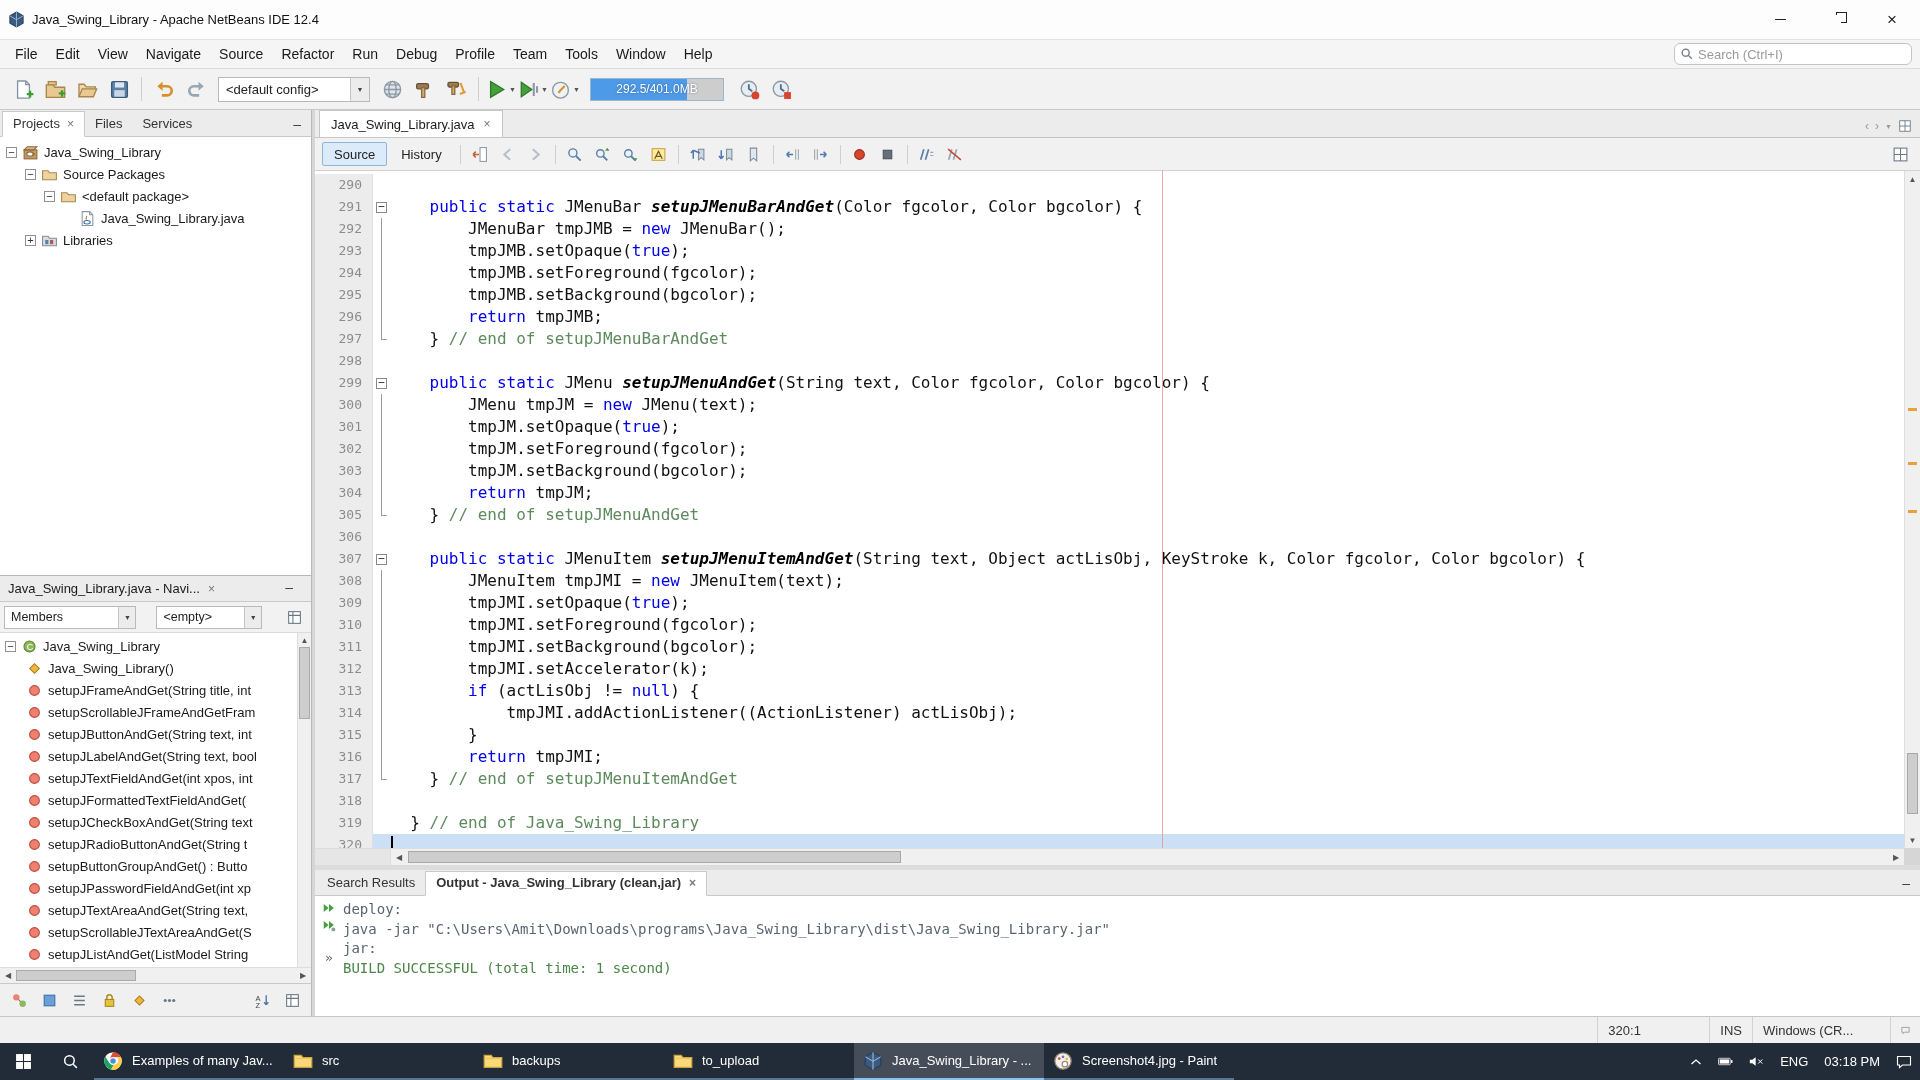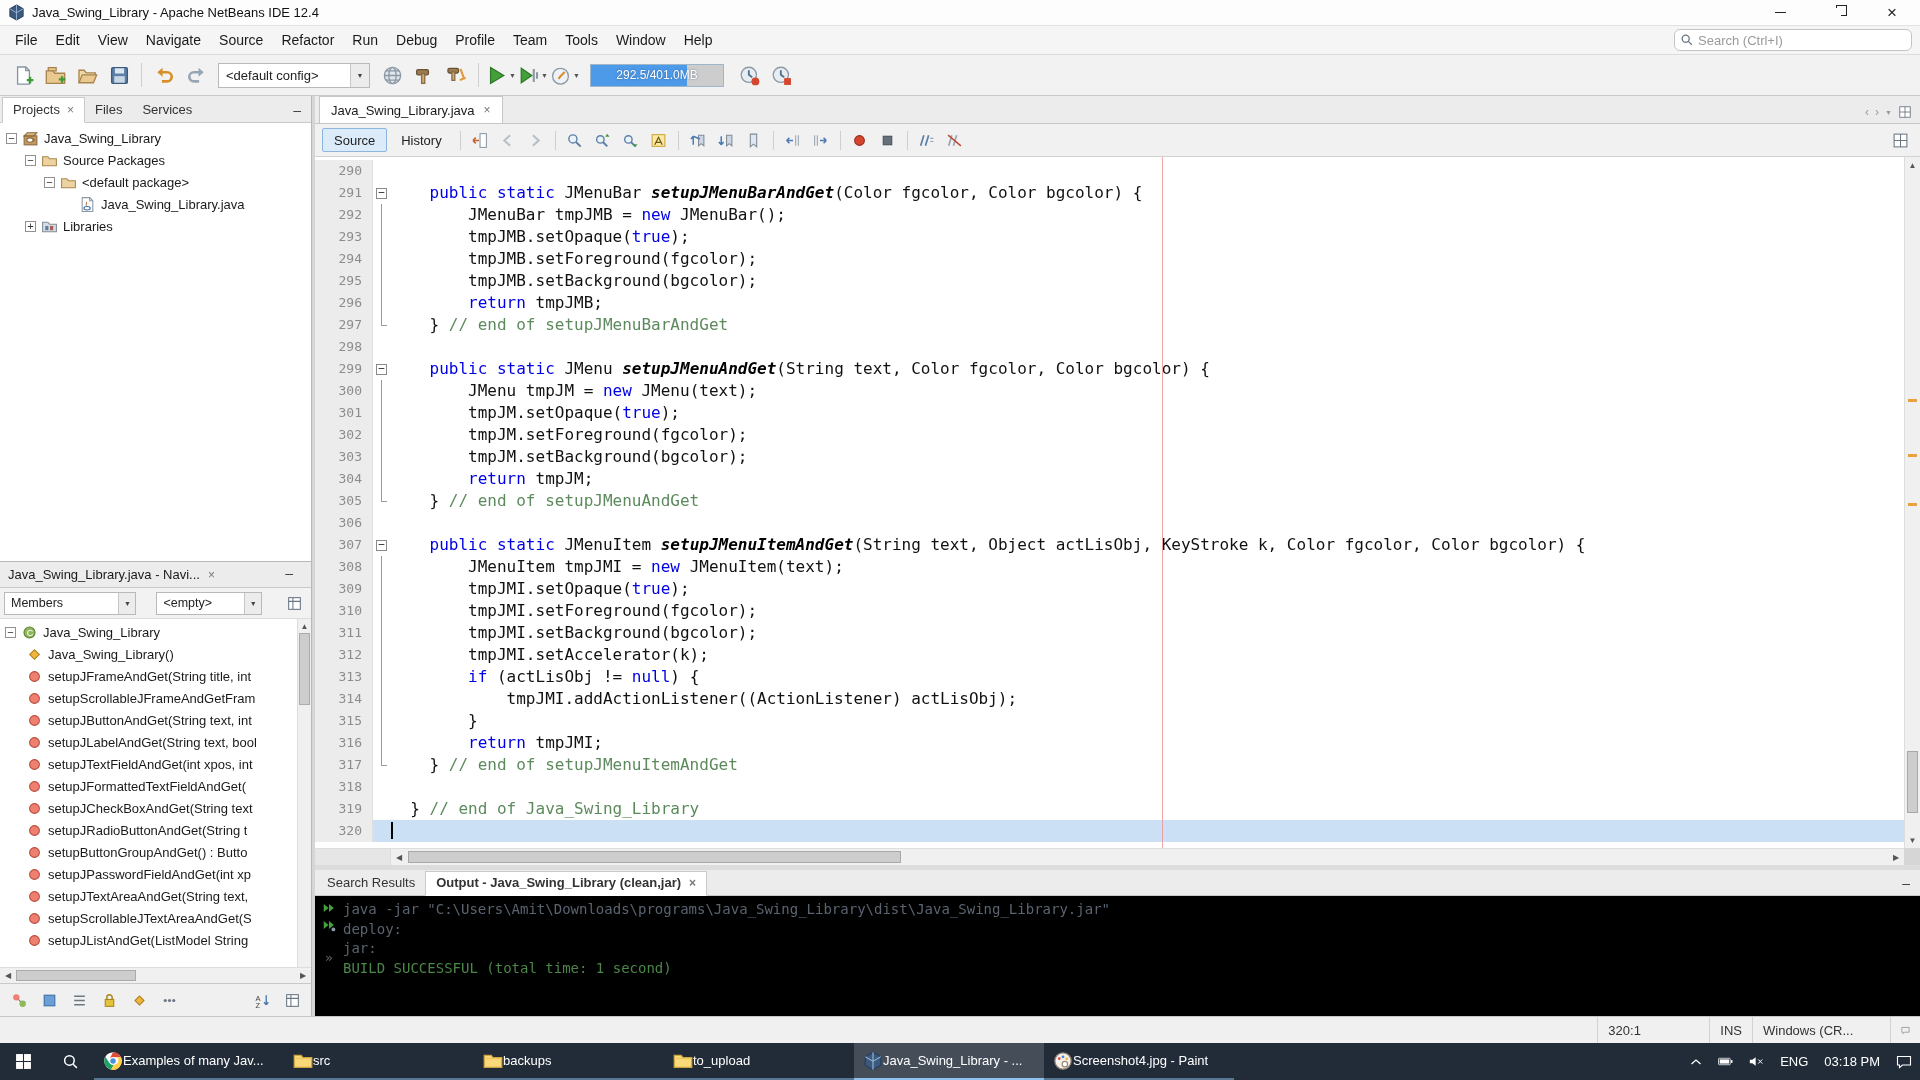--- a/index.html
+++ b/index.html
@@ -1,21 +1,21 @@
 <!DOCTYPE html>
 <html><head>
 <meta charset="utf-8">
 <style>
   * { box-sizing: border-box; margin: 0; padding: 0; user-select: none; }
   html,body { width:1920px; height:1080px; overflow:hidden; }
   body { font-family:"Liberation Sans",sans-serif; background:#e6e6e6; color:#1a1a1a; }
   #app { display:flex; flex-direction:column; width:1920px; height:1080px; }
 
   
-  .titlebar { height:26px; background:#fdfdfd; border-bottom:1px solid #e2e2e2; display:flex; align-items:center; padding-left:8px; flex:none; }
+  .titlebar { height:40px; background:#fdfdfd; border-bottom:1px solid #e2e2e2; display:flex; align-items:center; padding-left:8px; flex:none; }
   .titlebar .icn { width:17px; height:17px; }
   .title-text { font-size:13px; margin-left:7px; color:#111; }
   .win-controls { margin-left:auto; display:flex; height:100%; }
   .winbtn { width:56px; display:flex; align-items:center; justify-content:center; color:#222; }
   .winbtn.min::before { content:''; width:11px; height:1px; background:#222; }
   .restore-glyph { width:9px; height:9px; border:1px solid #222; position:relative; background:#fdfdfd; }
   .restore-glyph::before { content:''; position:absolute; top:-4px; left:3px; width:9px; height:9px; border:1px solid #222; }
   .restore-glyph::after { content:''; position:absolute; top:-1px; left:-1px; width:9px; height:9px; background:#fdfdfd; }
   .winbtn.close { font-size:17px; }
 
@@ -120,21 +120,21 @@
   .vscroll .sarrow.bottom { position:absolute; bottom:0; left:0; right:0; }
 
   .hscroll { height:17px; background:#f0f0f0; border-top:1px solid #ddd; position:relative; display:flex; align-items:center; flex:none; margin-right:16px; }
   .hscroll .lead { width:76px; height:100%; background:#e6e6e6; border-right:1px solid #ddd; flex:none; }
   .hscroll .thumb { position:absolute; left:93px; width:31%; top:2px; bottom:2px; background:#cdcdcd; border:1px solid #a8a8a8; }
   .hscroll .harrow.right { margin-left:auto; }
 
   .hsplit { height:5px; background:#dcdcdc; flex:none; }
 
   
-  .output-panel { height:146px; flex:none; display:flex; flex-direction:column; background:#000000; }
+  .output-panel { height:146px; flex:none; display:flex; flex-direction:column; background:#ffffff; }
   .output-tabs { height:26px; background:#ececec; border-bottom:1px solid #c9c9c9; display:flex; align-items:flex-end; padding-left:2px; flex:none; }
   .otab { font-size:13px; padding:3px 10px 5px; color:#333; display:flex; gap:8px; align-items:center; }
   .otab.active { background:#fff; border:1px solid #c9c9c9; border-bottom:1px solid #fff; margin-bottom:-1px; font-weight:bold; }
   .output-body { flex:1; display:flex; font-family:"DejaVu Sans Mono",monospace; font-size:14px; line-height:19.5px; color:#5a6470; overflow:hidden; }
   .output-gutter { width:28px; flex:none; display:flex; flex-direction:column; align-items:center; padding-top:4px; gap:1px; }
   .obtn { width:18px; height:16px; display:flex; align-items:center; justify-content:center; }
   .obtn .icn { width:14px; height:14px; }
   .obtn.txt { color:#666; font-size:13px; margin-top:16px; }
   #output-lines { padding-top:4px; white-space:pre; overflow:hidden; }
   .oline.success { color:#4c8648; }
@@ -147,21 +147,21 @@
   .sb-lineend { width:138px; overflow:hidden; }
   .sb-icon { width:30px; justify-content:center; }
   .sb-icon .icn { width:15px; height:13px; }
   .sb-icon svg path { stroke:#777 !important; }
 
   
   .taskbar { height:37px; background:#222c38; display:flex; align-items:stretch; color:#fff; flex:none; }
   .tb-sys { width:47px; display:flex; align-items:center; justify-content:center; }
   .tb-sys .icn { width:17px; height:17px; }
   #tb-items { display:flex; align-items:stretch; }
-  .tb-item { width:190px; display:flex; align-items:center; padding:0 9px; font-size:13px; border-bottom:2px solid rgba(130,180,220,.55); overflow:hidden; }
+  .tb-item { width:190px; display:flex; align-items:center; gap:9px; padding:0 9px; font-size:13px; border-bottom:2px solid rgba(130,180,220,.55); overflow:hidden; }
   .tb-item .icn { width:20px; height:20px; flex:none; }
   .tb-item.active { background:rgba(255,255,255,.16); border-bottom-color:#8ec2ee; }
   .tb-label { white-space:nowrap; overflow:hidden; }
   .tb-tray { margin-left:auto; display:flex; align-items:center; }
   .tray-cell { padding:0 8px; height:100%; display:flex; align-items:center; justify-content:center; font-size:13px; }
   .tray-cell .icn.sm { width:15px; height:11px; }
   .tray-cell .icn.chev { width:12px; height:8px; }
   .tray-cell .icn.ac { width:16px; height:14px; }
 </style>
 </head>
@@ -915,21 +915,21 @@
                 <span class="icn ">
                   <svg viewBox="0 0 16 16">
                     <path d="M2 3.5l5.5 4.5L2 12.5z" fill="#44a03a"></path>
                     <path d="M8 3.5L13.5 8 8 12.5z" fill="#44a03a"></path>
                     <circle cx="13" cy="13" r="2.2" fill="#8c98a4"></circle>
                   </svg>
                 </span>
               </div>
               <div class="obtn txt">»</div>
             </div>
-          <div id="output-lines"><div class="oline cmd">java -jar "C:\Users\Amit\Downloads\programs\Java_Swing_Library\dist\Java_Swing_Library.jar"</div><div class="oline target">deploy:</div><div class="oline target">jar:</div><div class="oline success">BUILD SUCCESSFUL (total time: 1 second)</div></div>
+          <div id="output-lines"><div class="oline target">deploy:</div><div class="oline cmd">java -jar "C:\Users\Amit\Downloads\programs\Java_Swing_Library\dist\Java_Swing_Library.jar"</div><div class="oline target">jar:</div><div class="oline success">BUILD SUCCESSFUL (total time: 1 second)</div></div>
         </div>
       </div>
     </div>
   </div>
 
   <div class="statusbar">
     <div class="sb-spacer"></div>
     <div class="sb-cell sb-caret">320:1</div>
     <div class="sb-cell">INS</div>
     <div class="sb-cell sb-lineend">Windows (CR...</div>

